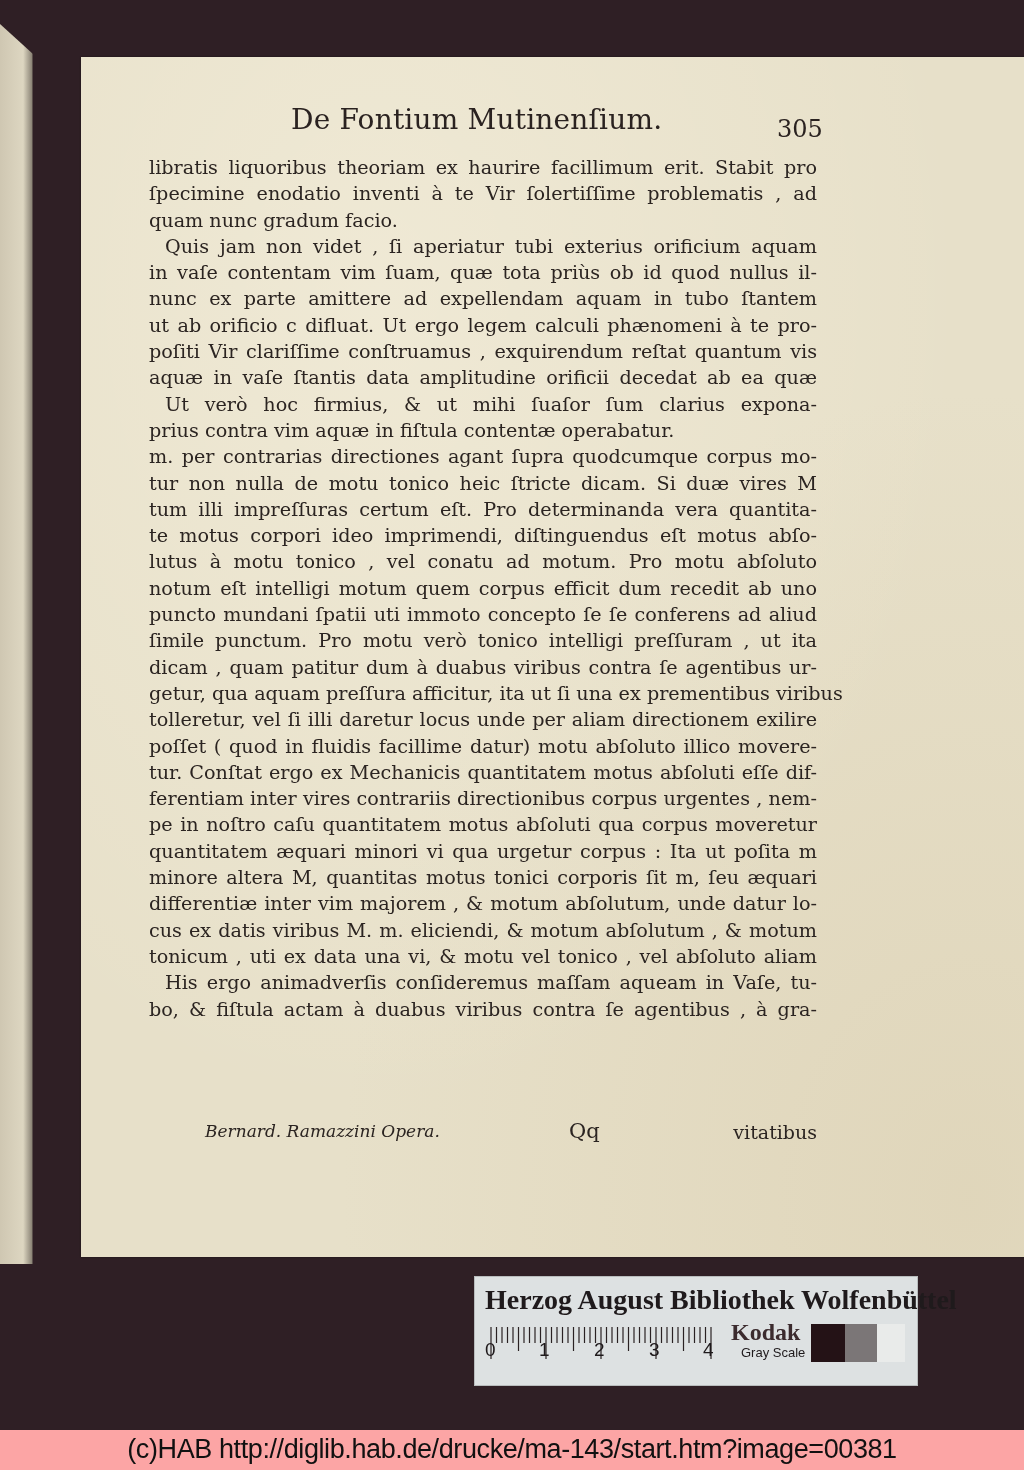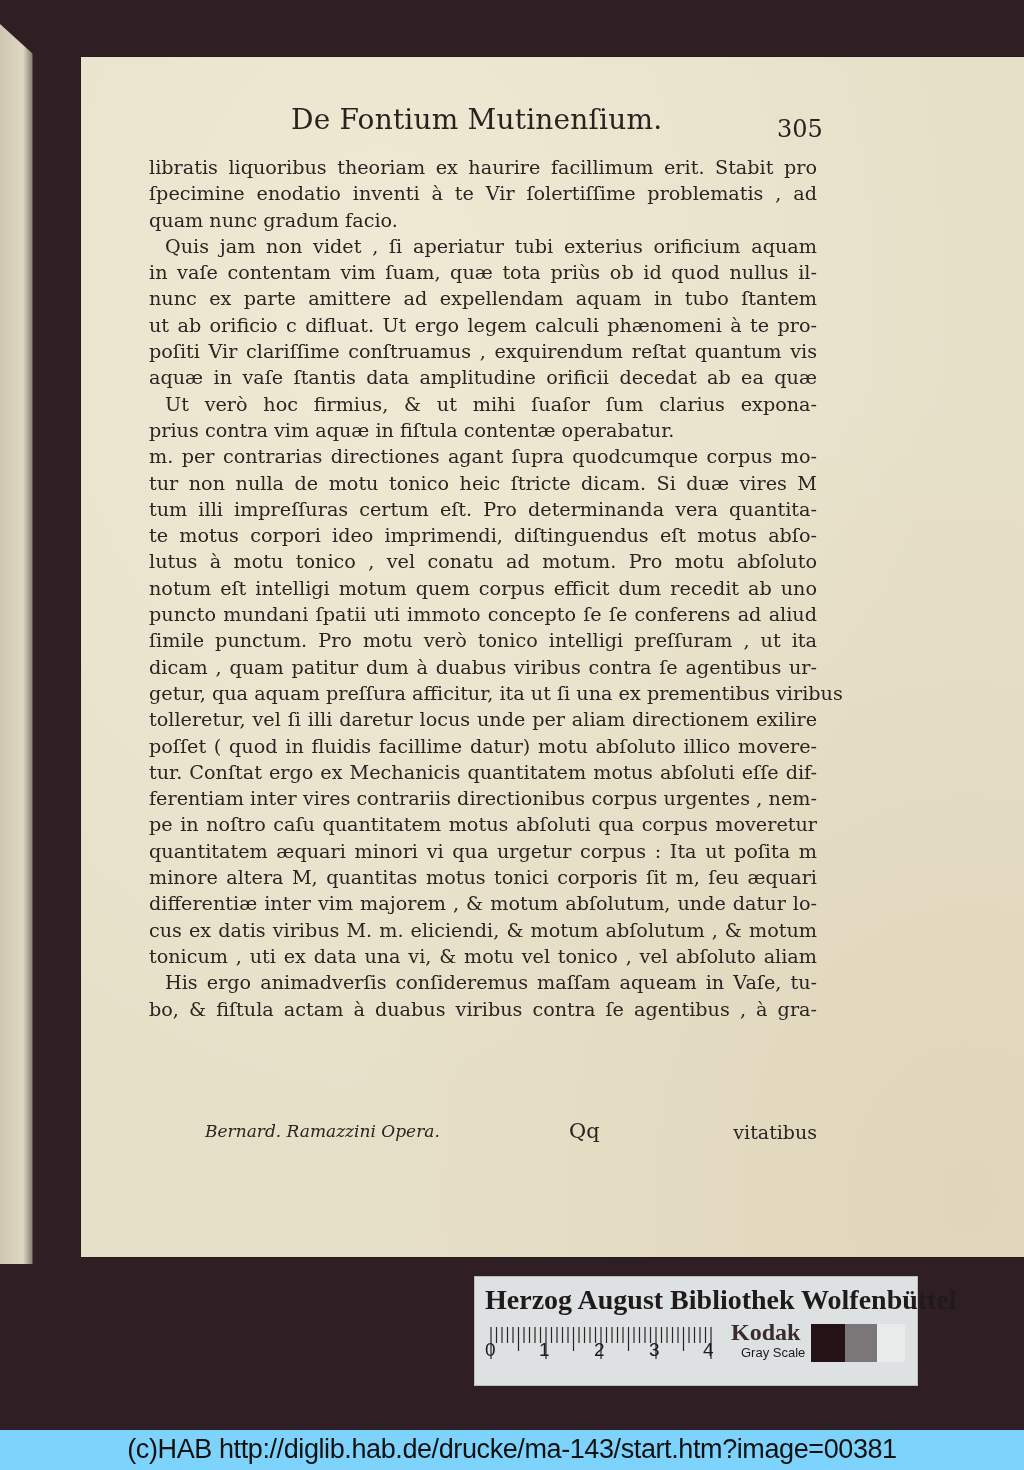--- a/index.html
+++ b/index.html
@@ -78,21 +78,21 @@
       position: absolute; left: 266px; top: 68px;
       font-family: "Liberation Sans", sans-serif; font-size: 13px; color: #1f1a1c;
     }
     .swatch { position: absolute; top: 47px; height: 38px; }
     .swatch-black { left: 336px; width: 34px; background: #241216; }
     .swatch-gray { left: 370px; width: 32px; background: #7b7677; }
     .swatch-white { left: 402px; width: 28px; background: #e9ebea; }
 
     .copyright-bar {
       position: absolute; left: 0; top: 1430px; width: 1024px; height: 40px;
-      background: #7dd3fc;
+      background: #fca5a5;
     }
     .copyright-text {
       position: absolute; left: 0; width: 1024px; top: 4px; text-align: center;
       font-family: "Liberation Sans", sans-serif; font-size: 27px; color: #111;
       letter-spacing: -0.4px;
     }
   </style>
 </head>
 <body>
 

